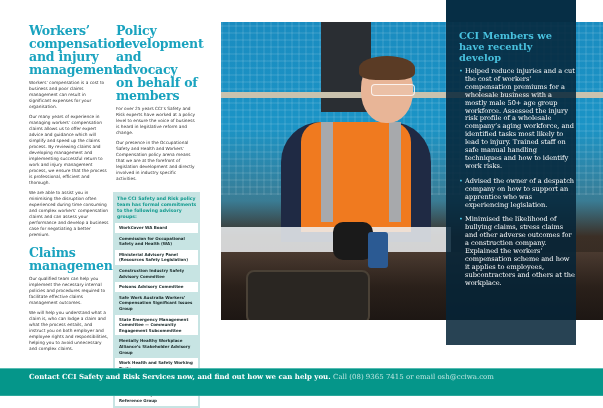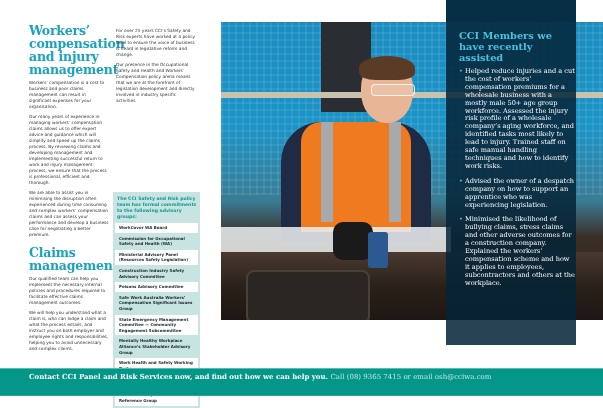--- a/index.html
+++ b/index.html
@@ -119,20 +119,21 @@
   <h2 class="h-teal">Workers’ compensation and injury management</h2>
   <p class="body-text">Workers’ compensation is a cost to business and poor claims management can result in significant expenses for your organisation.</p>
   <p class="body-text">Our many years of experience in managing workers’ compensation claims allows us to offer expert advice and guidance which will simplify and speed up the claims process. By reviewing claims and developing management and implementing successful return to work and injury management process, we ensure that the process is professional, efficient and thorough.</p>
   <p class="body-text">We are able to assist you in minimising the disruption often experienced during time consuming and complex workers’ compensation claims and can assess your performance and develop a business case for negotiating a better premium.</p>
   <h2 class="h-teal h-claims">Claims management</h2>
   <p class="body-text">Our qualified team can help you implement the necessary internal policies and procedures required to facilitate effective claims management outcomes.</p>
   <p class="body-text">We will help you understand what a claim is, who can lodge a claim and what the process entails, and instruct you on both employer and employee rights and responsibilities, helping you to avoid unnecessary and complex claims.</p>
 </div>
 
 <div class="col2">
+  <h2 class="h-teal">Policy development and advocacy on behalf of members</h2>
   <p class="body-text">For over 25 years CCI’s Safety and Risk experts have worked at a policy level to ensure the voice of business is heard in legislative reform and change.</p>
   <p class="body-text">Our presence in the Occupational Safety and Health and Workers’ Compensation policy arena means that we are at the forefront of legislation development and directly involved in industry specific activities.</p>
 </div>
 
 <div class="advisory-box-bg"></div>
 <div class="advisory">
   <div class="adv-head">The CCI Safety and Risk policy team has formal commitments to the following advisory groups:</div>
   <ul class="adv-list">
     <li class="adv-item light">WorkCover WA Board</li>
     <li class="adv-item tint">Commission for Occupational Safety and Health (WA)</li>
@@ -162,34 +163,34 @@
   <div class="glasses"></div>
   <div class="sheet"></div>
   <div class="machine"></div>
   <div class="plate"></div>
   <div class="glove"></div>
   <div class="tool"></div>
 </div>
 
 <div class="panel-top"></div>
 <div class="panel"></div>
-<h3 class="panel-title">CCI Members we have recently assisted</h3>
+<h3 class="panel-title">CCI Members we have recently develop</h3>
 <ul class="panel-list">
   <li class="panel-item">
     <span class="bullet">•</span>
     <span>Helped reduce injuries and a cut the cost of workers’ compensation premiums for a wholesale business with a mostly male 50+ age group workforce. Assessed the injury risk profile of a wholesale company’s aging workforce, and identified tasks most likely to lead to injury. Trained staff on safe manual handling techniques and how to identify work risks.</span>
   </li>
   <li class="panel-item">
     <span class="bullet">•</span>
     <span>Advised the owner of a despatch company on how to support an apprentice who was experiencing legislation.</span>
   </li>
   <li class="panel-item">
     <span class="bullet">•</span>
     <span>Minimised the likelihood of bullying claims, stress claims and other adverse outcomes for a construction company. Explained the workers’ compensation scheme and how it applies to employees, subcontractors and others at the workplace.</span>
   </li>
 </ul>
 
 <div class="footer">
   <div class="footer-text">
-    <span>Contact CCI Panel and Risk Services now, and find out how we can help you.</span>
+    <span>Contact CCI Safety and Risk Services now, and find out how we can help you.</span>
     <span class="footer-contact">Call (08) 9365 7415 or email osh@cciwa.com</span>
   </div>
 </div>
 
 </body></html>

